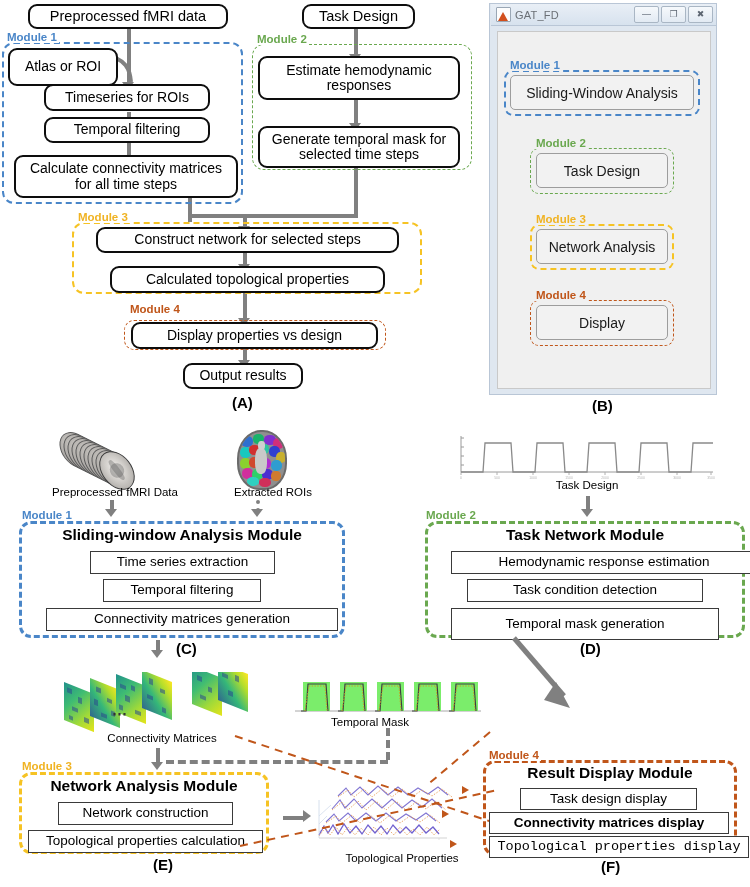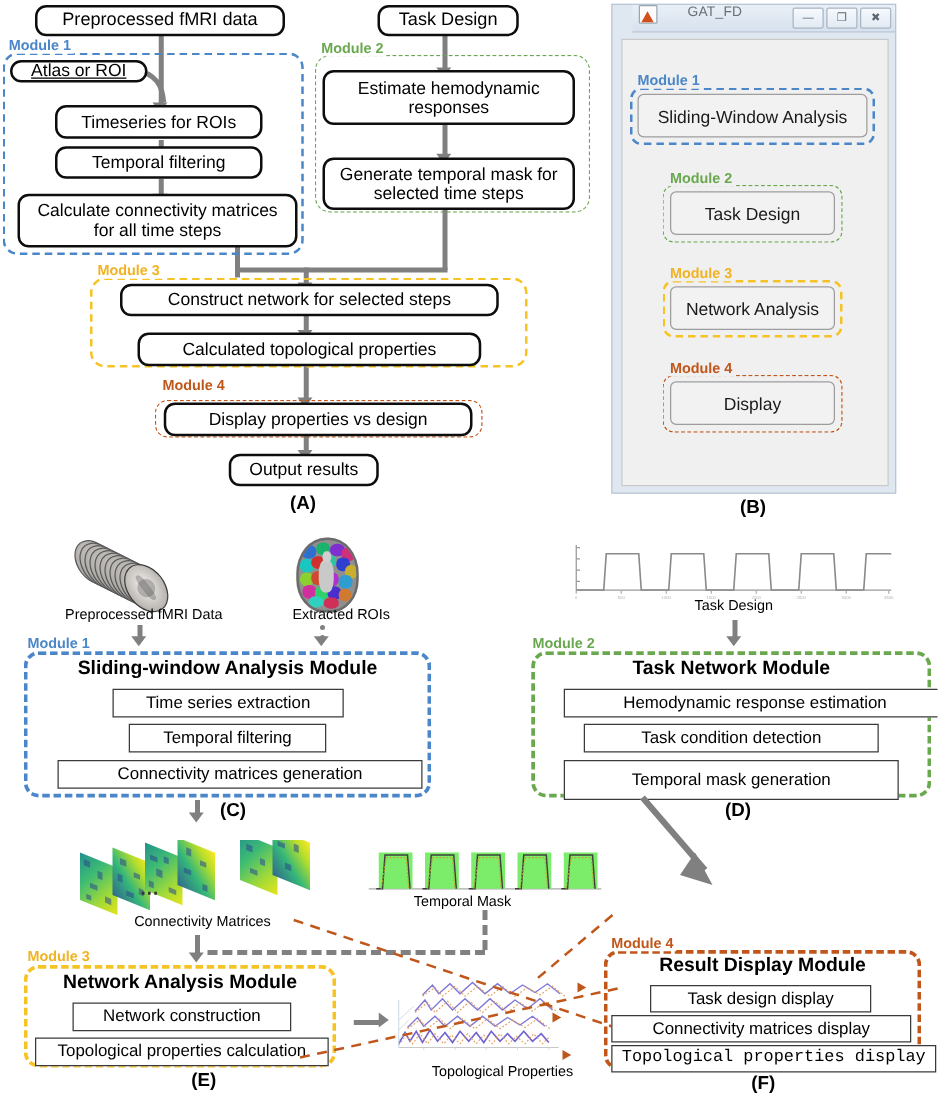--- a/index.html
+++ b/index.html
@@ -44,23 +44,23 @@
 
   
   .modhead{position:absolute;font-size:15.5px;font-weight:bold;text-align:center;
            white-space:nowrap;}
 
   
   .gui{position:absolute;box-sizing:border-box;
        background:#dfe7f0;border:1px solid #b9c6d6;}
   .gui-inner{position:absolute;box-sizing:border-box;background:#f0f0f0;
              border:1px solid #c9c9c9;}
-  .titlebar{position:absolute;left:16px;top:0;right:0;height:21px;
+  .titlebar{position:absolute;left:1px;top:0;right:0;height:21px;
             background:linear-gradient(#e9eff6,#d7e2ee);
-            border-bottom:1px solid #b9c6d6;display:flex;align-items:flex-start;gap:20px;}
+            border-bottom:1px solid #b9c6d6;display:flex;align-items:center;}
   .tbicon{width:13px;height:13px;margin-left:5px;margin-right:4px;position:relative;
           background:#fdfdfd;border:1px solid #9aa7b5;border-radius:1px;overflow:hidden;}
   .tbicon:after{content:"";position:absolute;left:1px;bottom:0;width:0;height:0;
           border-left:5px solid transparent;border-right:5px solid transparent;
           border-bottom:9px solid #d24f1d;}
   .tbtitle{font-size:11px;color:#6a6f75;letter-spacing:.2px;}
   .tbbtns{position:absolute;right:3px;top:2px;display:flex;gap:2px;}
   .tbbtn{width:23px;height:15px;border:1px solid #a9b6c4;border-radius:2px;
          background:linear-gradient(#f6f9fc,#e2eaf3);position:relative;}
   .tbbtn span{position:absolute;left:0;right:0;top:0;bottom:0;
@@ -152,21 +152,21 @@
 
     <div class="mod m3" style="left:72px;top:222px;width:350px;height:72px;"></div>
     <div class="modlbl m3" style="left:76px;top:211px;">Module 3</div>
 
     <div class="mod m4" style="left:124px;top:320px;width:262px;height:30px;"></div>
     <div class="modlbl m4" style="left:128px;top:303px;">Module 4</div>
 
     <div class="box" style="left:28px;top:4px;width:200px;height:25px;font-size:14.5px;">Preprocessed fMRI data</div>
     <div class="box" style="left:302px;top:4px;width:113px;height:25px;font-size:14.5px;">Task Design</div>
 
-    <div class="box" style="left:8px;top:48px;width:110px;height:18px;font-size:14px;text-decoration:underline;">Atlas or ROI</div>
+    <div class="box" style="left:8px;top:48px;width:110px;height:38px;font-size:14px;">Atlas or ROI</div>
     <div class="box" style="left:44px;top:84px;width:166px;height:27px;font-size:14px;">Timeseries for ROIs</div>
     <div class="box" style="left:44px;top:117px;width:166px;height:26px;font-size:14px;">Temporal filtering</div>
     <div class="box" style="left:14px;top:155px;width:224px;height:43px;font-size:14px;">Calculate connectivity matrices for all time steps</div>
 
     <div class="box" style="left:258px;top:56px;width:202px;height:44px;font-size:14px;">Estimate hemodynamic responses</div>
     <div class="box" style="left:258px;top:126px;width:202px;height:42px;font-size:14px;">Generate temporal mask for selected time steps</div>
 
     <div class="box" style="left:96px;top:227px;width:303px;height:26px;font-size:14px;">Construct network for selected steps</div>
     <div class="box" style="left:110px;top:266px;width:275px;height:27px;font-size:14px;">Calculated topological properties</div>
 
@@ -510,19 +510,19 @@
     </svg>
     <div class="oah" style="left:462px;top:786px;"></div>
     <div class="oah" style="left:442px;top:810px;"></div>
     <div class="oah" style="left:450px;top:840px;"></div>
 
     <div class="mod m4" style="left:483px;top:760px;width:254px;height:96px;border-width:3px;border-radius:12px;"></div>
     <div class="modlbl m4" style="left:487px;top:749px;">Module 4</div>
     <div class="modhead" style="left:483px;top:764px;width:254px;">Result Display Module</div>
 
     <div class="sqbox" style="left:520px;top:788px;width:177px;height:22px;">Task design display</div>
-    <div class="sqbox" style="left:489px;top:812px;width:240px;height:22px;">Connectivity matrices display</div>
+    <div class="sqbox" style="left:489px;top:812px;width:240px;height:22px;font-weight:bold;">Connectivity matrices display</div>
     <div class="sqbox" style="left:489px;top:836px;width:260px;height:22px;font-family:Liberation Mono, monospace;">Topological properties display</div>
 
     <div class="cap" style="left:601px;top:858px;">(F)</div>
   </div>
 
 </div>
 
 </body></html>

